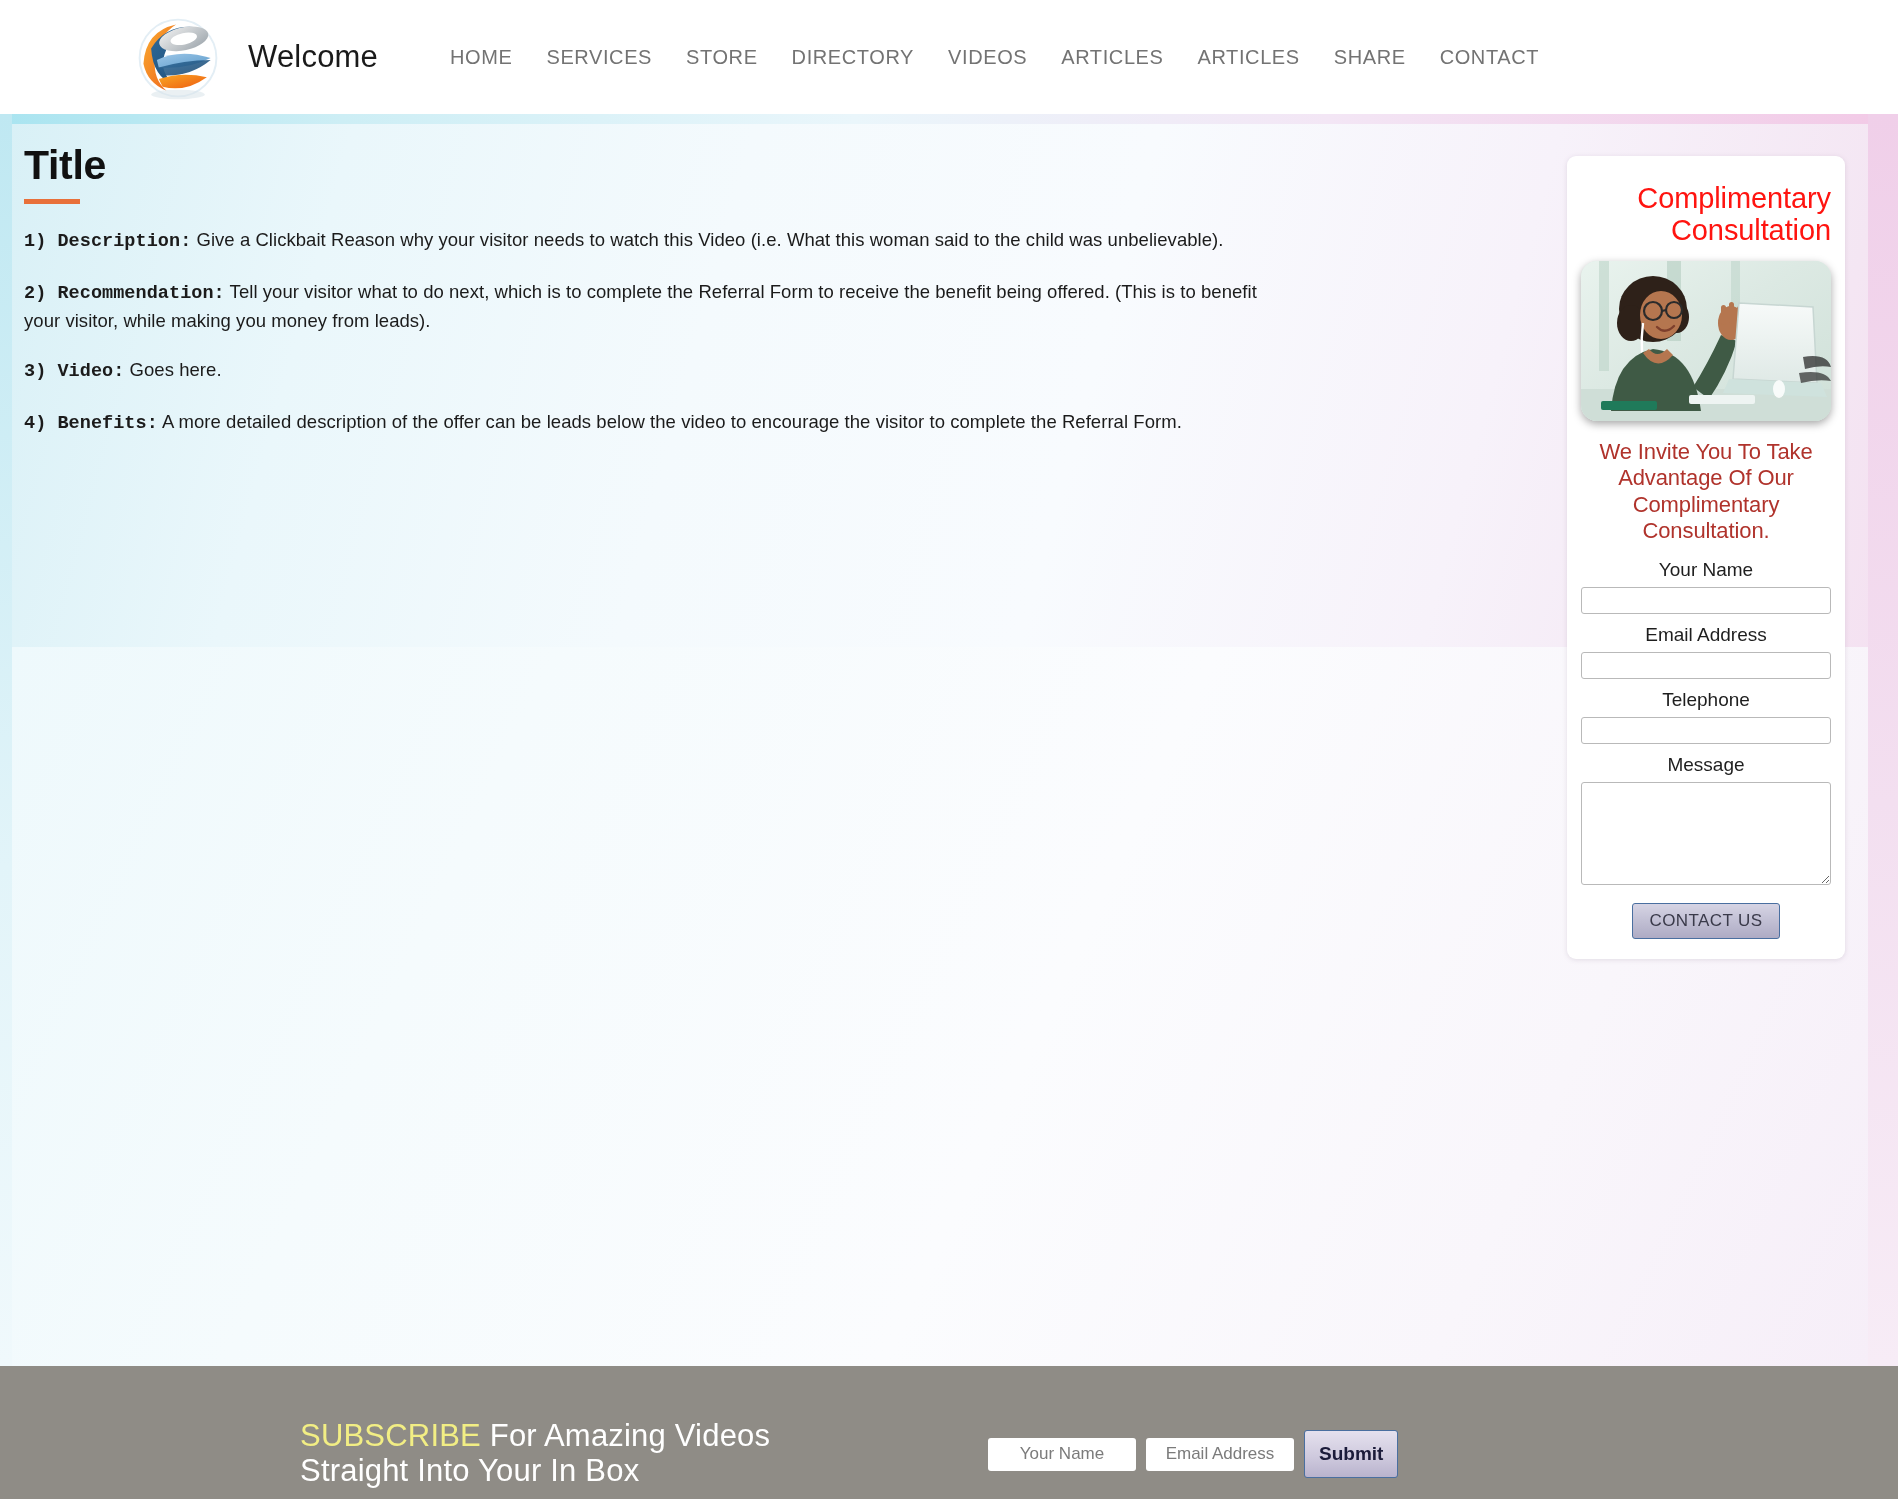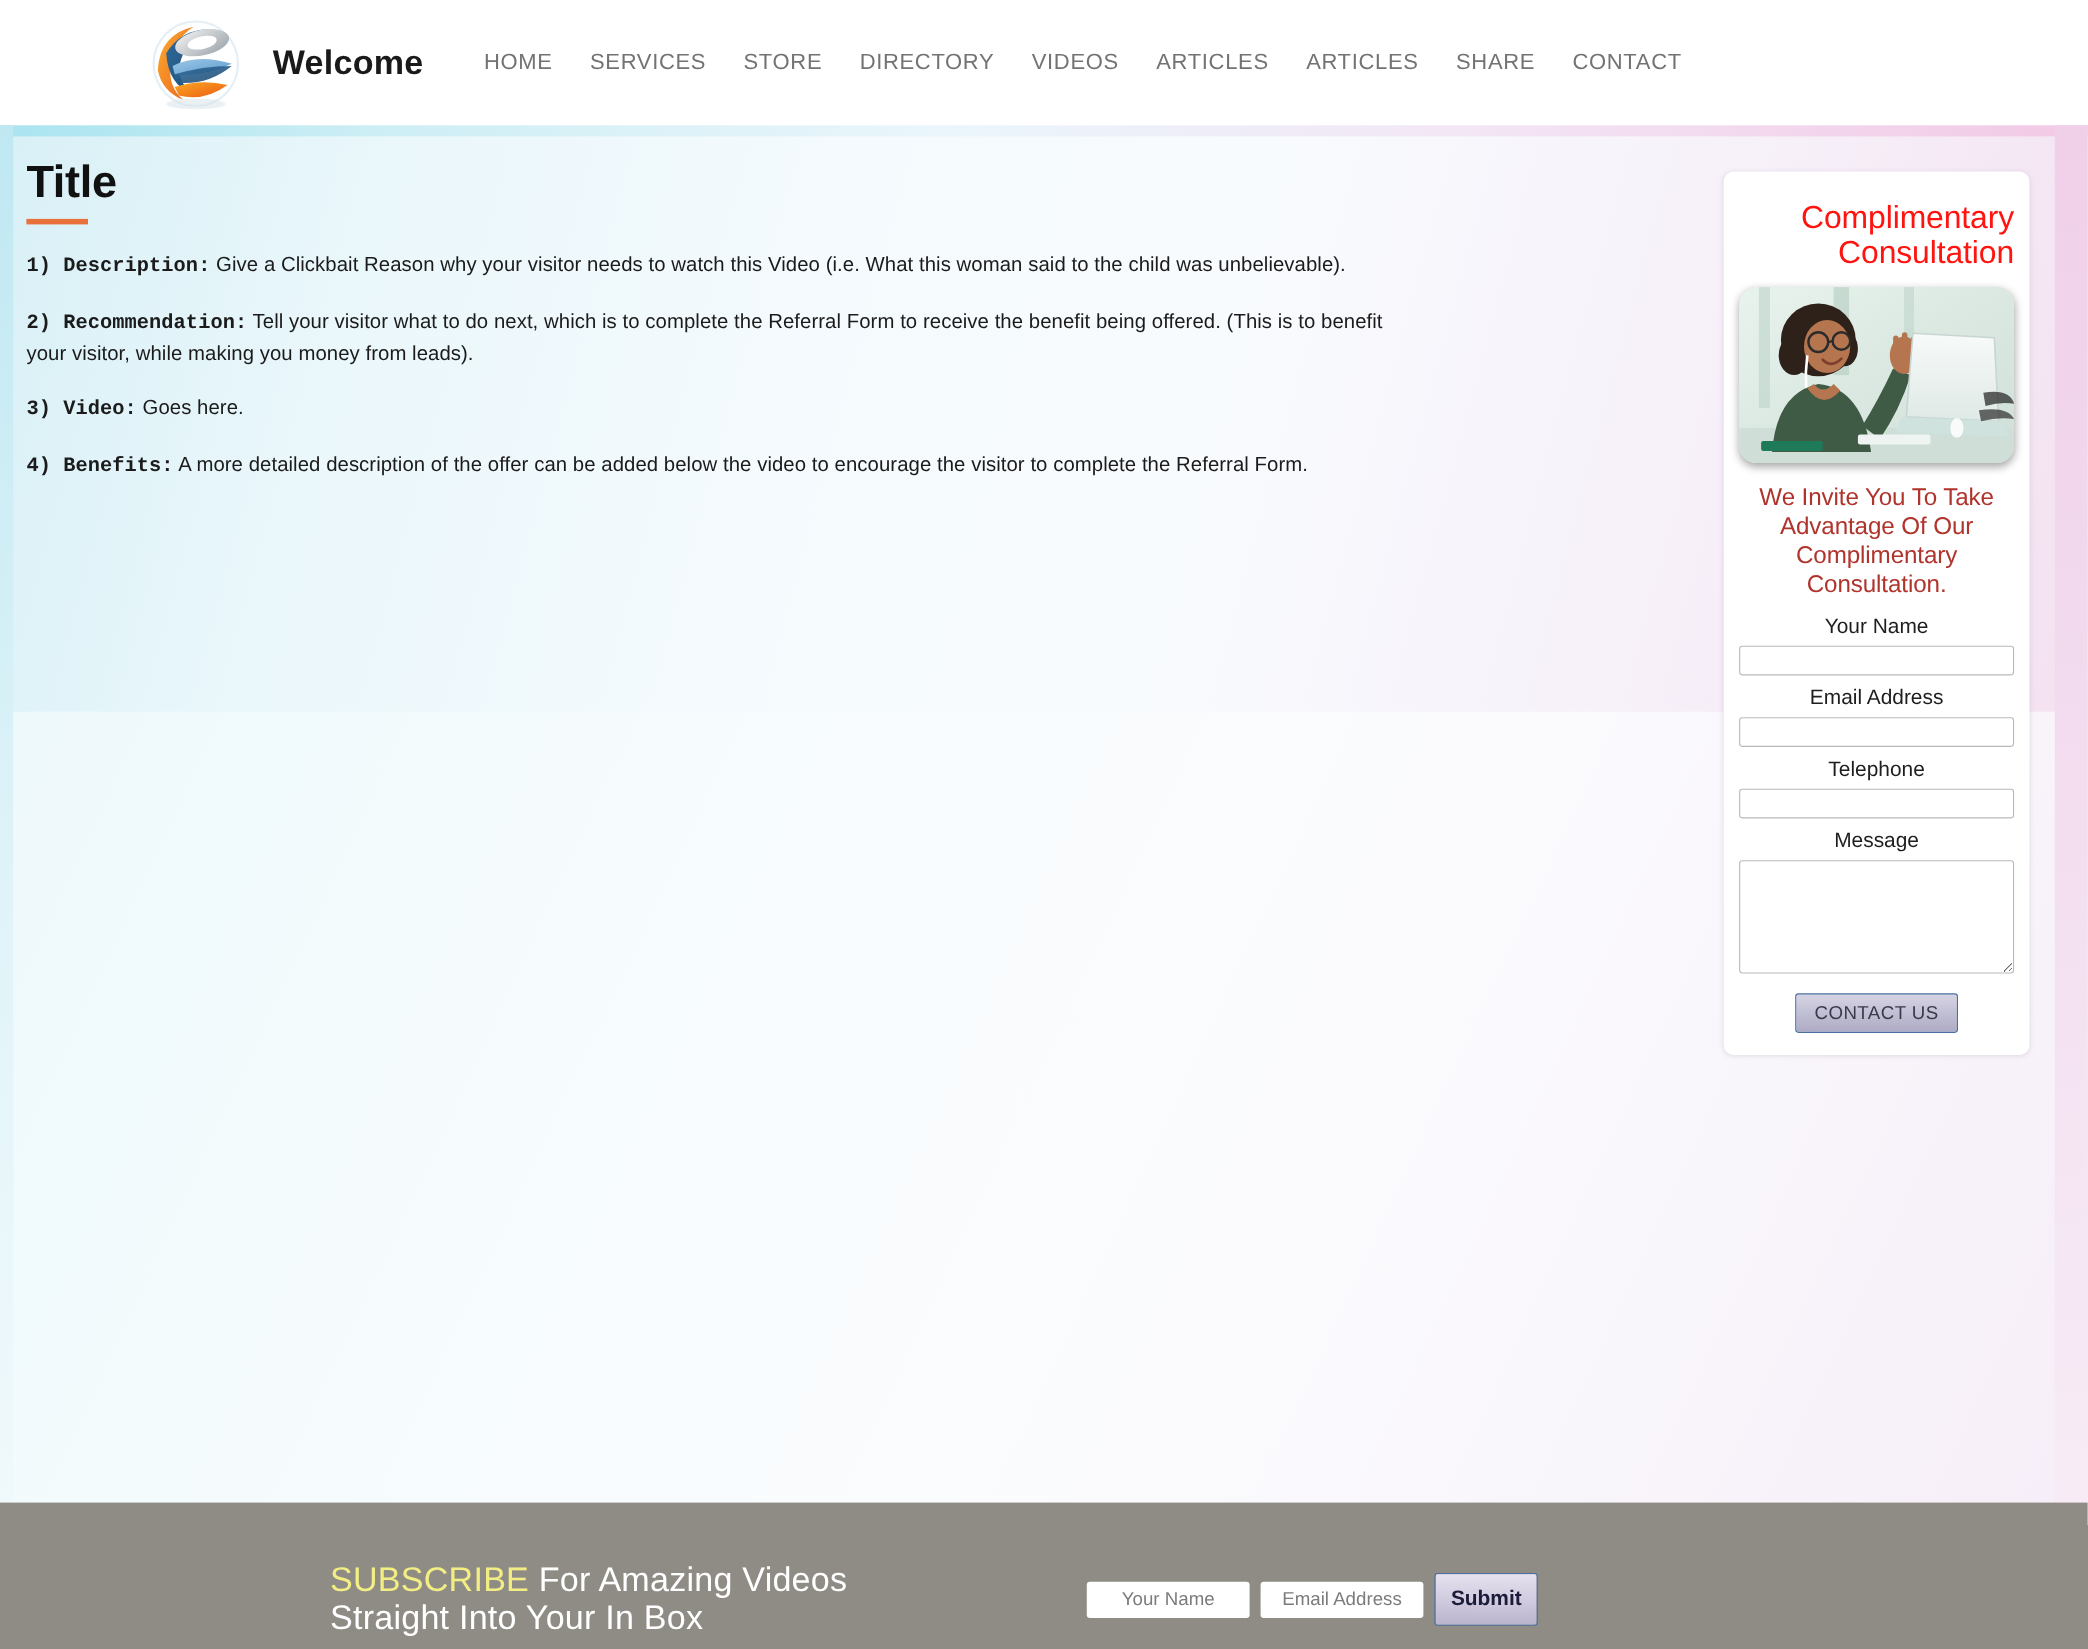--- a/index.html
+++ b/index.html
@@ -26,25 +26,25 @@
     width: 96px;
     height: 96px;
     position: relative;
     flex: 0 0 auto;
     margin-top: 2px;
   }
   .logo-wrap svg { display: block; }
 
   .brand-title {
     font-size: 31px;
-    font-weight: bold;
+    font-weight: normal;
     color: #1a1a1a;
     letter-spacing: 0.2px;
     margin-left: 22px;
-    margin-right: 38px;
+    margin-right: 55px;
     white-space: nowrap;
   }
 
   .nav {
     display: flex;
     align-items: center;
     gap: 0px;
   }
   .nav-item {
     font-size: 20px;
@@ -357,21 +357,21 @@
 
     <p class="para">
       <b>2) Recommendation:</b><span> Tell your visitor what to do next, which is to complete the Referral Form to receive the benefit being offered. (This is to benefit your visitor, while making you money from leads).</span>
     </p>
 
     <p class="para">
       <b>3) Video:</b><span> Goes here.</span>
     </p>
 
     <p class="para">
-      <b>4) Benefits:</b><span> A more detailed description of the offer can be added below the video to encourage the visitor to complete the Referral Form.</span>
+      <b>4) Benefits:</b><span> A more detailed description of the offer can be leads below the video to encourage the visitor to complete the Referral Form.</span>
     </p>
   </div>
 
   <div class="side-card">
 
     <div class="side-heading">Complimentary Consultation</div>
 
     <div class="side-photo">
       <svg viewBox="0 0 250 160" preserveAspectRatio="xMidYMid slice" aria-hidden="true">
         <defs>

